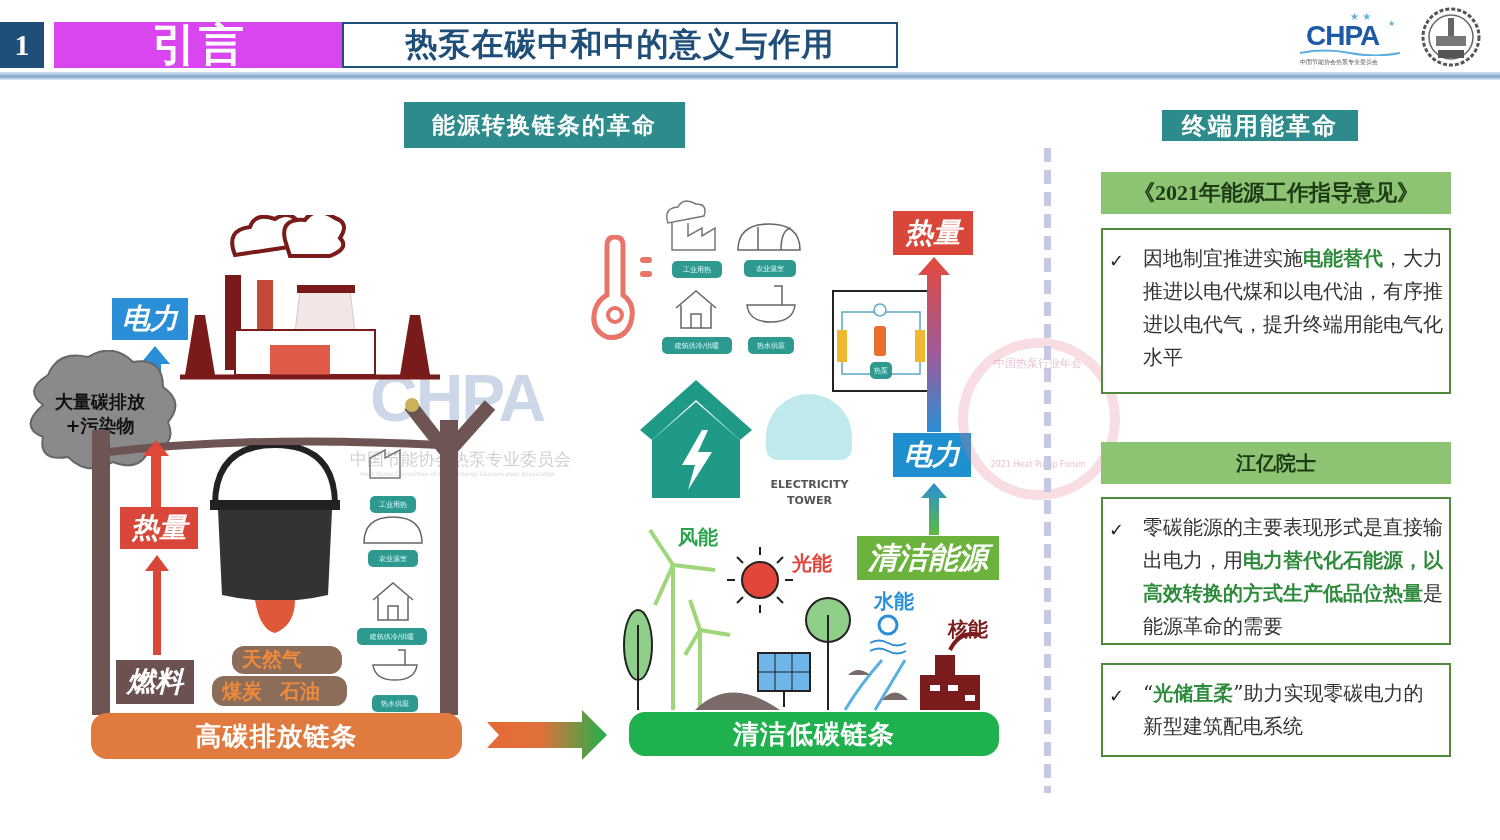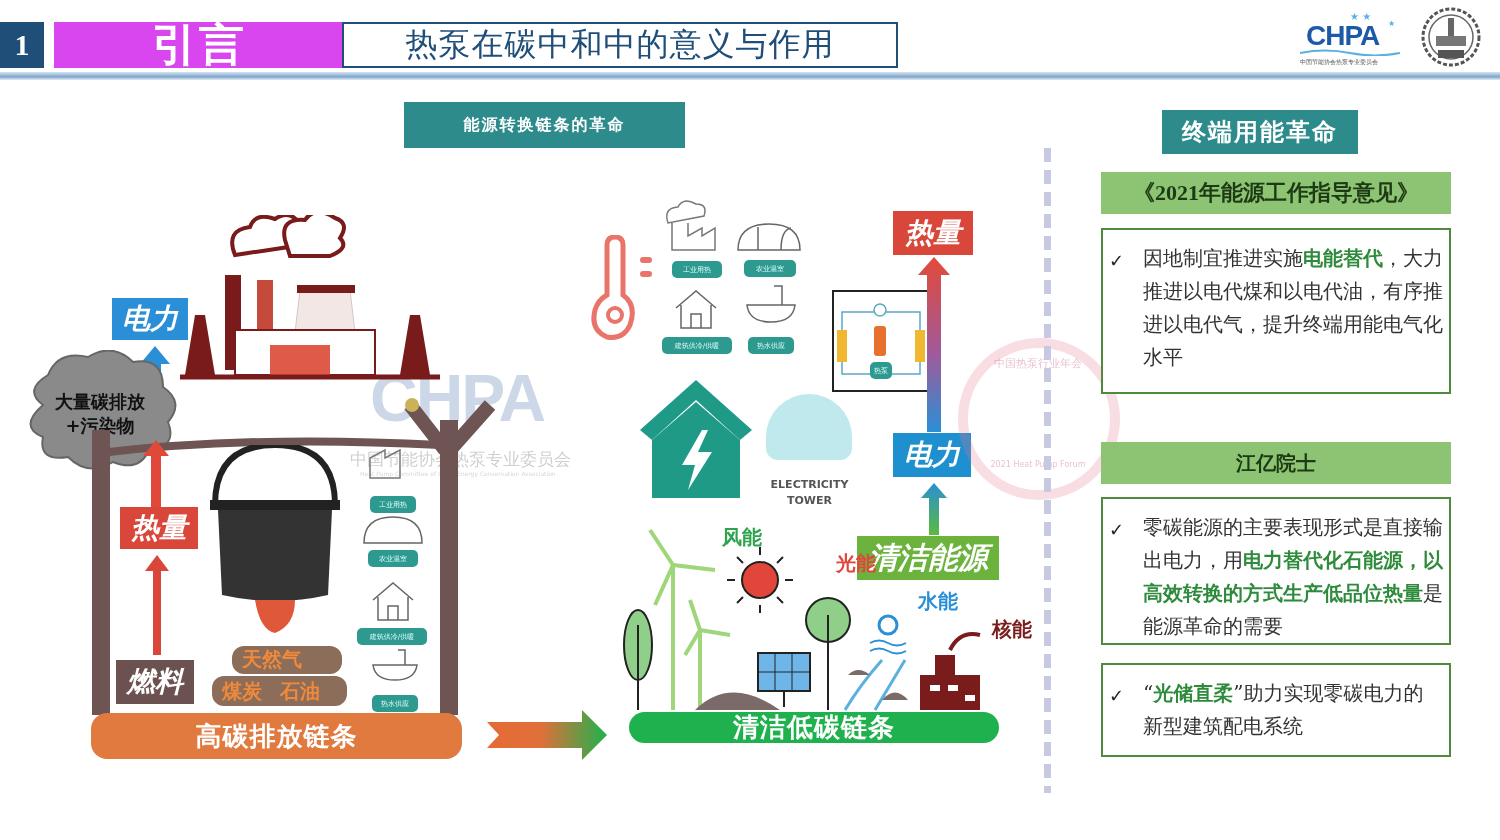--- a/index.html
+++ b/index.html
@@ -5,53 +5,53 @@
   * { box-sizing: border-box; margin: 0; padding: 0; }
   html, body { width: 1500px; height: 840px; background: #ffffff; overflow: hidden; }
   body { position: relative; font-family: "DejaVu Sans", "Liberation Sans", sans-serif; color: #333; }
 
   
   .hdr-num { position: absolute; left: 0; top: 22px; width: 44px; height: 46px; background: #1f4e79; color: #fff;
     font-family: "Liberation Serif", "DejaVu Serif", serif; font-size: 30px; font-weight: bold; display: flex; align-items: center; justify-content: center; }
   .hdr-sec { position: absolute; left: 54px; top: 22px; width: 290px; height: 46px; background: #d946ef; color: #fff;
     font-size: 45px; font-weight: bold; display: flex; align-items: center; justify-content: center; letter-spacing: 2px; }
   .hdr-title { position: absolute; left: 342px; top: 22px; width: 556px; height: 46px; background: #fff; border: 2px solid #1f4e79;
-    color: #1f4e79; font-size: 32px; font-weight: normal; display: flex; align-items: center; justify-content: center; letter-spacing: 1px; }
+    color: #1f4e79; font-size: 32px; font-weight: bold; display: flex; align-items: center; justify-content: center; letter-spacing: 1px; }
   .hdr-rule { position: absolute; left: 0; top: 72px; width: 1500px; height: 8px;
     background: linear-gradient(#d7e4f1 0, #9cbbd9 40%, #7fa5cb 60%, #e3ecf5 100%); }
   .logo-chpa { position: absolute; left: 1300px; top: 8px; width: 100px; height: 60px; }
   .logo-chpa .t { font-family: "Liberation Sans", sans-serif; font-size: 28px; font-weight: bold; color: #1c5aa8; letter-spacing: -1px; }
   .logo-chpa .s { font-size: 6px; color: #555; margin-top: 2px; }
   .logo-hit { position: absolute; left: 1420px; top: 6px; width: 62px; height: 62px; }
 
   
   .chip { position: absolute; background: #2e8b8b; color: #fff; font-weight: bold; display: flex; align-items: center; justify-content: center; }
-  .chip-left { left: 404px; top: 102px; width: 281px; height: 46px; font-size: 16px; letter-spacing: 2px; }
-  .chip-right { left: 1162px; top: 110px; width: 196px; height: 44px; font-size: 24px; letter-spacing: 2px; }
+  .chip-left { left: 404px; top: 102px; width: 281px; height: 46px; font-size: 23px; letter-spacing: 2px; }
+  .chip-right { left: 1162px; top: 110px; width: 196px; height: 31px; font-size: 24px; letter-spacing: 2px; }
 
   
   .divider { position: absolute; left: 1044px; top: 148px; width: 7px; height: 645px;
     background: repeating-linear-gradient(#c7c9e2 0 14px, transparent 14px 22px); }
 
   
   .green-head { position: absolute; left: 1101px; width: 350px; height: 42px; background: #8cc474; color: #1d3a14;
     font-family: "Liberation Serif", "DejaVu Serif", serif; font-weight: bold; font-size: 22px;
     display: flex; align-items: center; justify-content: center; }
   .note-box { position: absolute; left: 1101px; width: 350px; border: 2px solid #4f8a3f; background: #fff;
     padding: 12px 6px 10px 40px; font-family: "DejaVu Serif", "Liberation Serif", serif; font-size: 20px; line-height: 33px; color: #333; }
   .note-box .check { position: absolute; left: 6px; top: 14px; font-size: 18px; color: #222; }
   .note-box .hl { color: #2e8b3c; font-weight: bold; }
 
   
   .tag { position: absolute; color: #fff; font-weight: bold; display: flex; align-items: center; justify-content: center; font-style: italic; }
   .abs { position: absolute; }
   .bar-label { position: absolute; color: #fff; font-weight: bold; font-size: 26px; display: flex; align-items: center; justify-content: center; letter-spacing: 1px; border-radius: 16px; }
   .mini-tag { position: absolute; background: #2e9a8f; color: #dff; font-size: 7px; border-radius: 5px; height: 17px;
     display: flex; align-items: center; justify-content: center; }
-  .energy-lbl { position: absolute; font-weight: bold; font-size: 20px; margin-left: 44px; }
+  .energy-lbl { position: absolute; font-weight: bold; font-size: 20px; }
   .wm { position: absolute; pointer-events: none; }
 </style>
 </head>
 <body>
 
 <div class="hdr-num">1</div>
 <div class="hdr-sec">引言</div>
 <div class="hdr-title">热泵在碳中和中的意义与作用</div>
 <div class="hdr-rule"></div>
 
@@ -285,21 +285,21 @@
   <path d="M330 125 q10 -20 30 -15" stroke="#7b1c1c" stroke-width="4" fill="none"></path>
   <rect x="310" y="160" width="10" height="6" fill="#fff"></rect>
     <rect x="328" y="160" width="10" height="6" fill="#fff"></rect>
     <rect x="345" y="170" width="10" height="6" fill="#fff"></rect>
 </svg>
 <div class="energy-lbl" style="left:678px;top:524px;color:#2ea44f">风能</div>
 <div class="energy-lbl" style="left:792px;top:550px;color:#e2453a">光能</div>
 <div class="energy-lbl" style="left:874px;top:588px;color:#2a8fd6">水能</div>
 <div class="energy-lbl" style="left:948px;top:616px;color:#7b1c1c">核能</div>
 
-<div class="bar-label" style="left:629px;top:712px;width:370px;height:31px;background:#1fb14d">清洁低碳链条</div>
+<div class="bar-label" style="left:629px;top:712px;width:370px;height:44px;background:#1fb14d">清洁低碳链条</div>
 
 <div class="wm" style="left:958px;top:338px;width:162px;height:162px;border-radius:50%;border:10px solid rgba(226,120,140,0.28);opacity:0.9">
   <div style="position:absolute;left:20px;top:8px;width:100px;text-align:center;font-size:11px;color:rgba(200,100,140,0.45)">中国热泵行业年会</div>
   <div style="position:absolute;left:10px;top:112px;width:120px;text-align:center;font-size:8px;color:rgba(200,100,140,0.45)">2021 Heat Pump Forum</div>
 </div>
 
 <div class="divider"></div>
 
 <div class="chip chip-right">终端用能革命</div>
 

